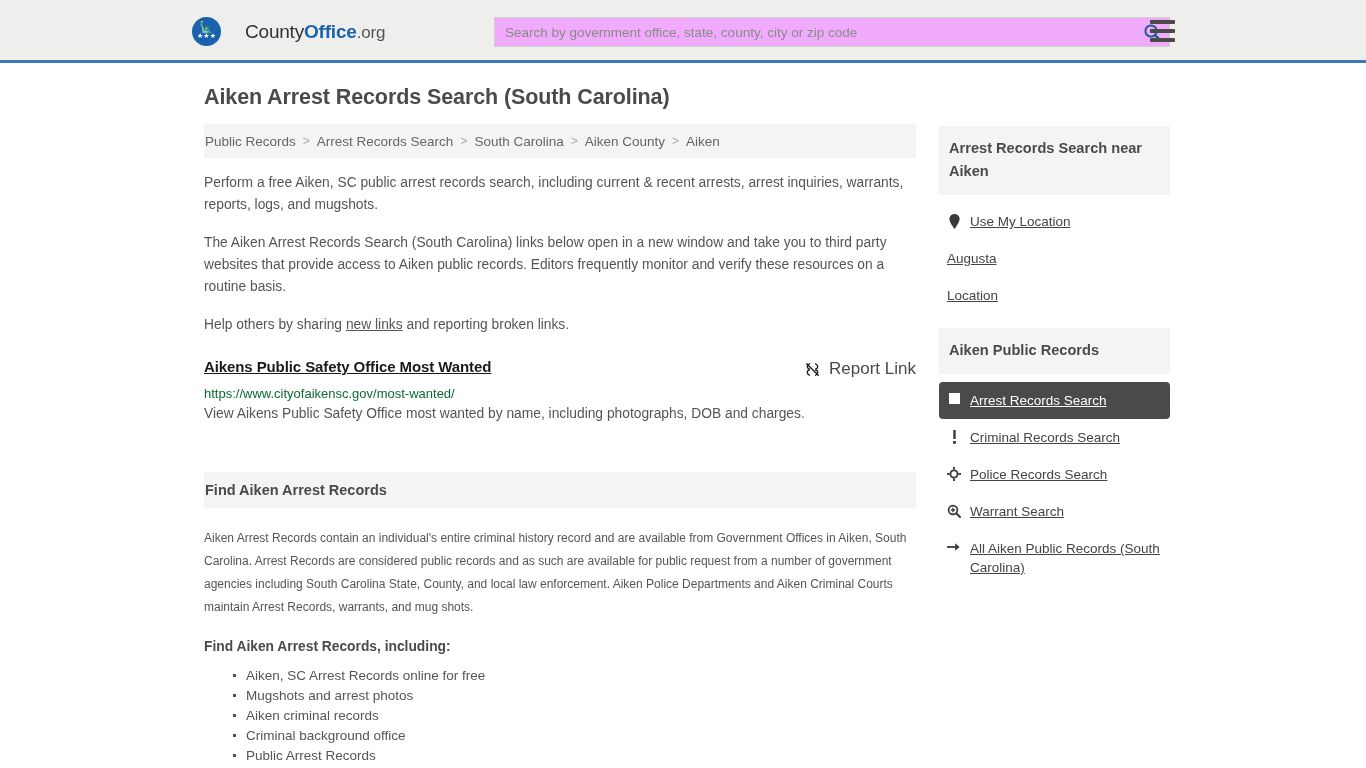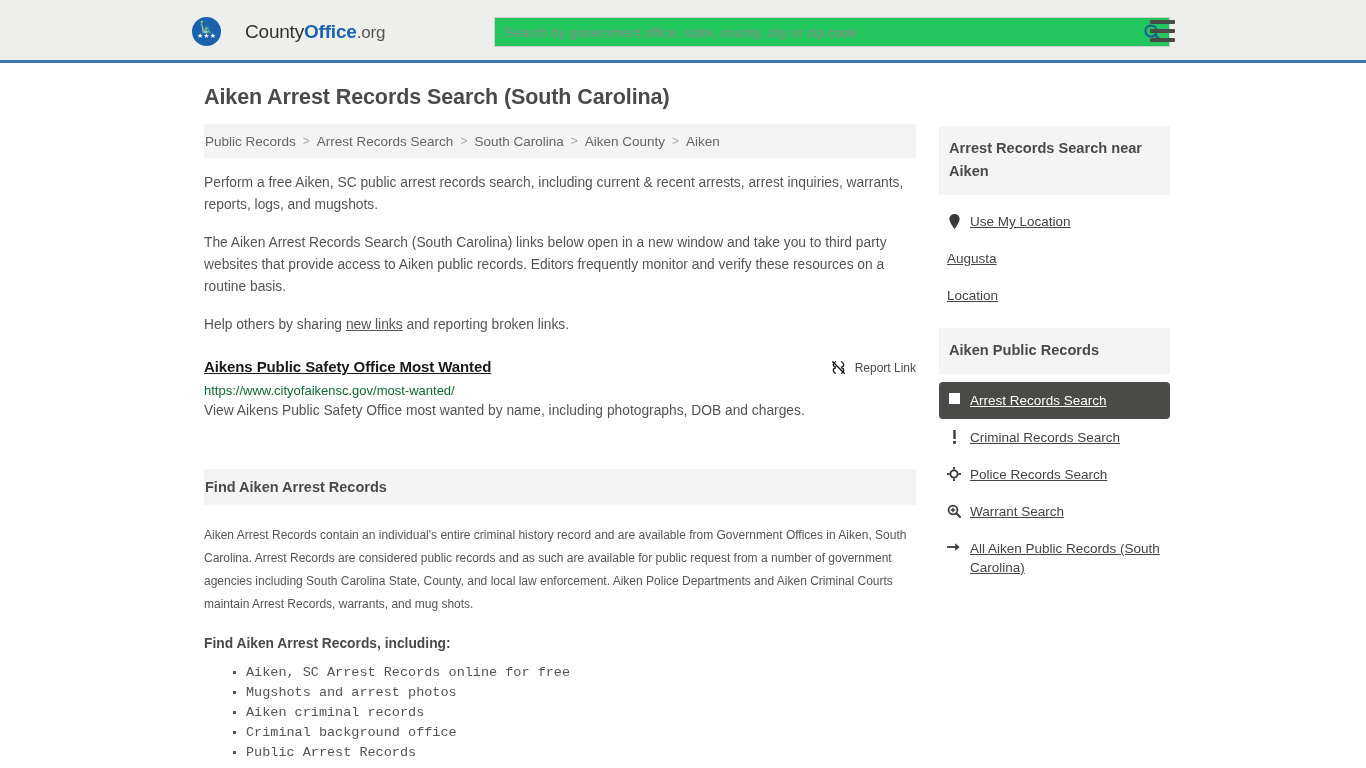--- a/index.html
+++ b/index.html
@@ -53,21 +53,21 @@
     white-space: nowrap;
   }
   .logo-text .b1 { color: #333333; }
   .logo-text .b2 { color: #1b62ac; font-weight: bold; }
   .logo-text .b3 { color: #555555; font-size: 17px; }
 
   .searchbox {
     position: absolute;
     left: 494px; top: 17px;
     width: 676px; height: 30px;
-    background: #22c55e;
+    background: #f0abfc;
     border: 1px solid #cfcfcf;
     display: flex; align-items: center;
   }
   .searchbox input {
     flex: 1 1 auto;
     border: none; outline: none;
     background: transparent;
     font-family: "Liberation Sans", sans-serif;
     font-size: 13.5px;
     color: #555555;
@@ -156,21 +156,21 @@
   .result-title {
     font-size: 15px;
     font-weight: bold;
     color: #1a1a1a;
     text-decoration: underline;
     letter-spacing: -0.1px;
   }
   .report-link {
     display: flex; align-items: center;
     gap: 8px;
-    font-size: 12px;
+    font-size: 17px;
     color: #4a4a4a;
     white-space: nowrap;
     margin-top: 1px;
     cursor: pointer;
   }
   .result-url {
     font-size: 13px;
     color: #0e6b33;
     margin-top: 7px;
   }
@@ -203,21 +203,20 @@
   .sub-head {
     font-size: 13.8px;
     font-weight: bold;
     color: #4a4a4a;
     margin-top: 20px;
   }
   ul.bullets {
     margin: 12px 0 0 0;
     padding-left: 42px;
     list-style: none;
-    font-family: Liberation Mono, monospace;
   }
   ul.bullets li {
     font-size: 13.5px;
     line-height: 20px;
     color: #555555;
     position: relative;
     margin-bottom: 0px;
   }
   ul.bullets li::before {
     content: "";

